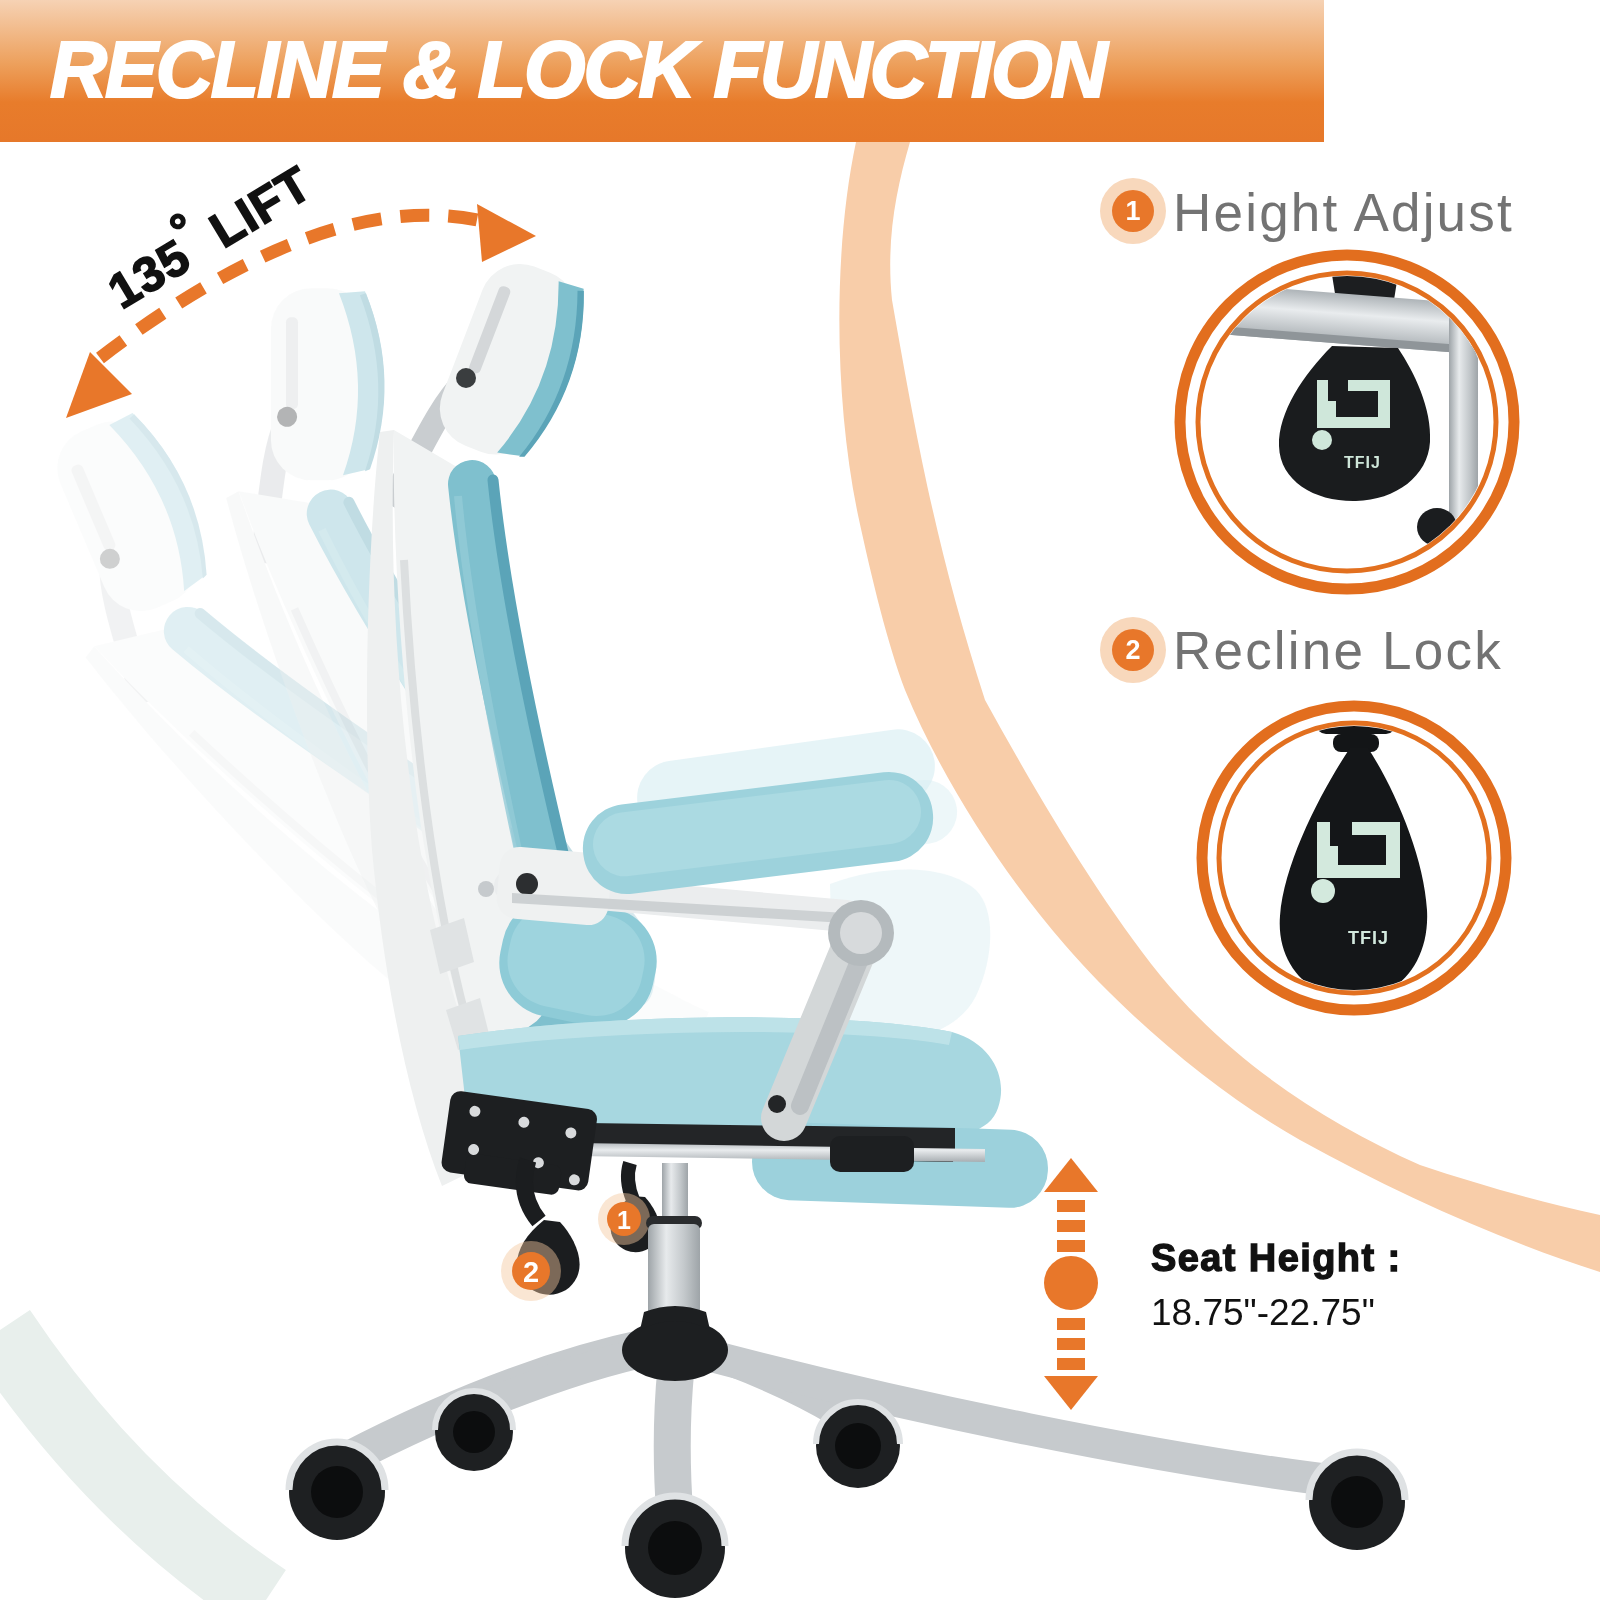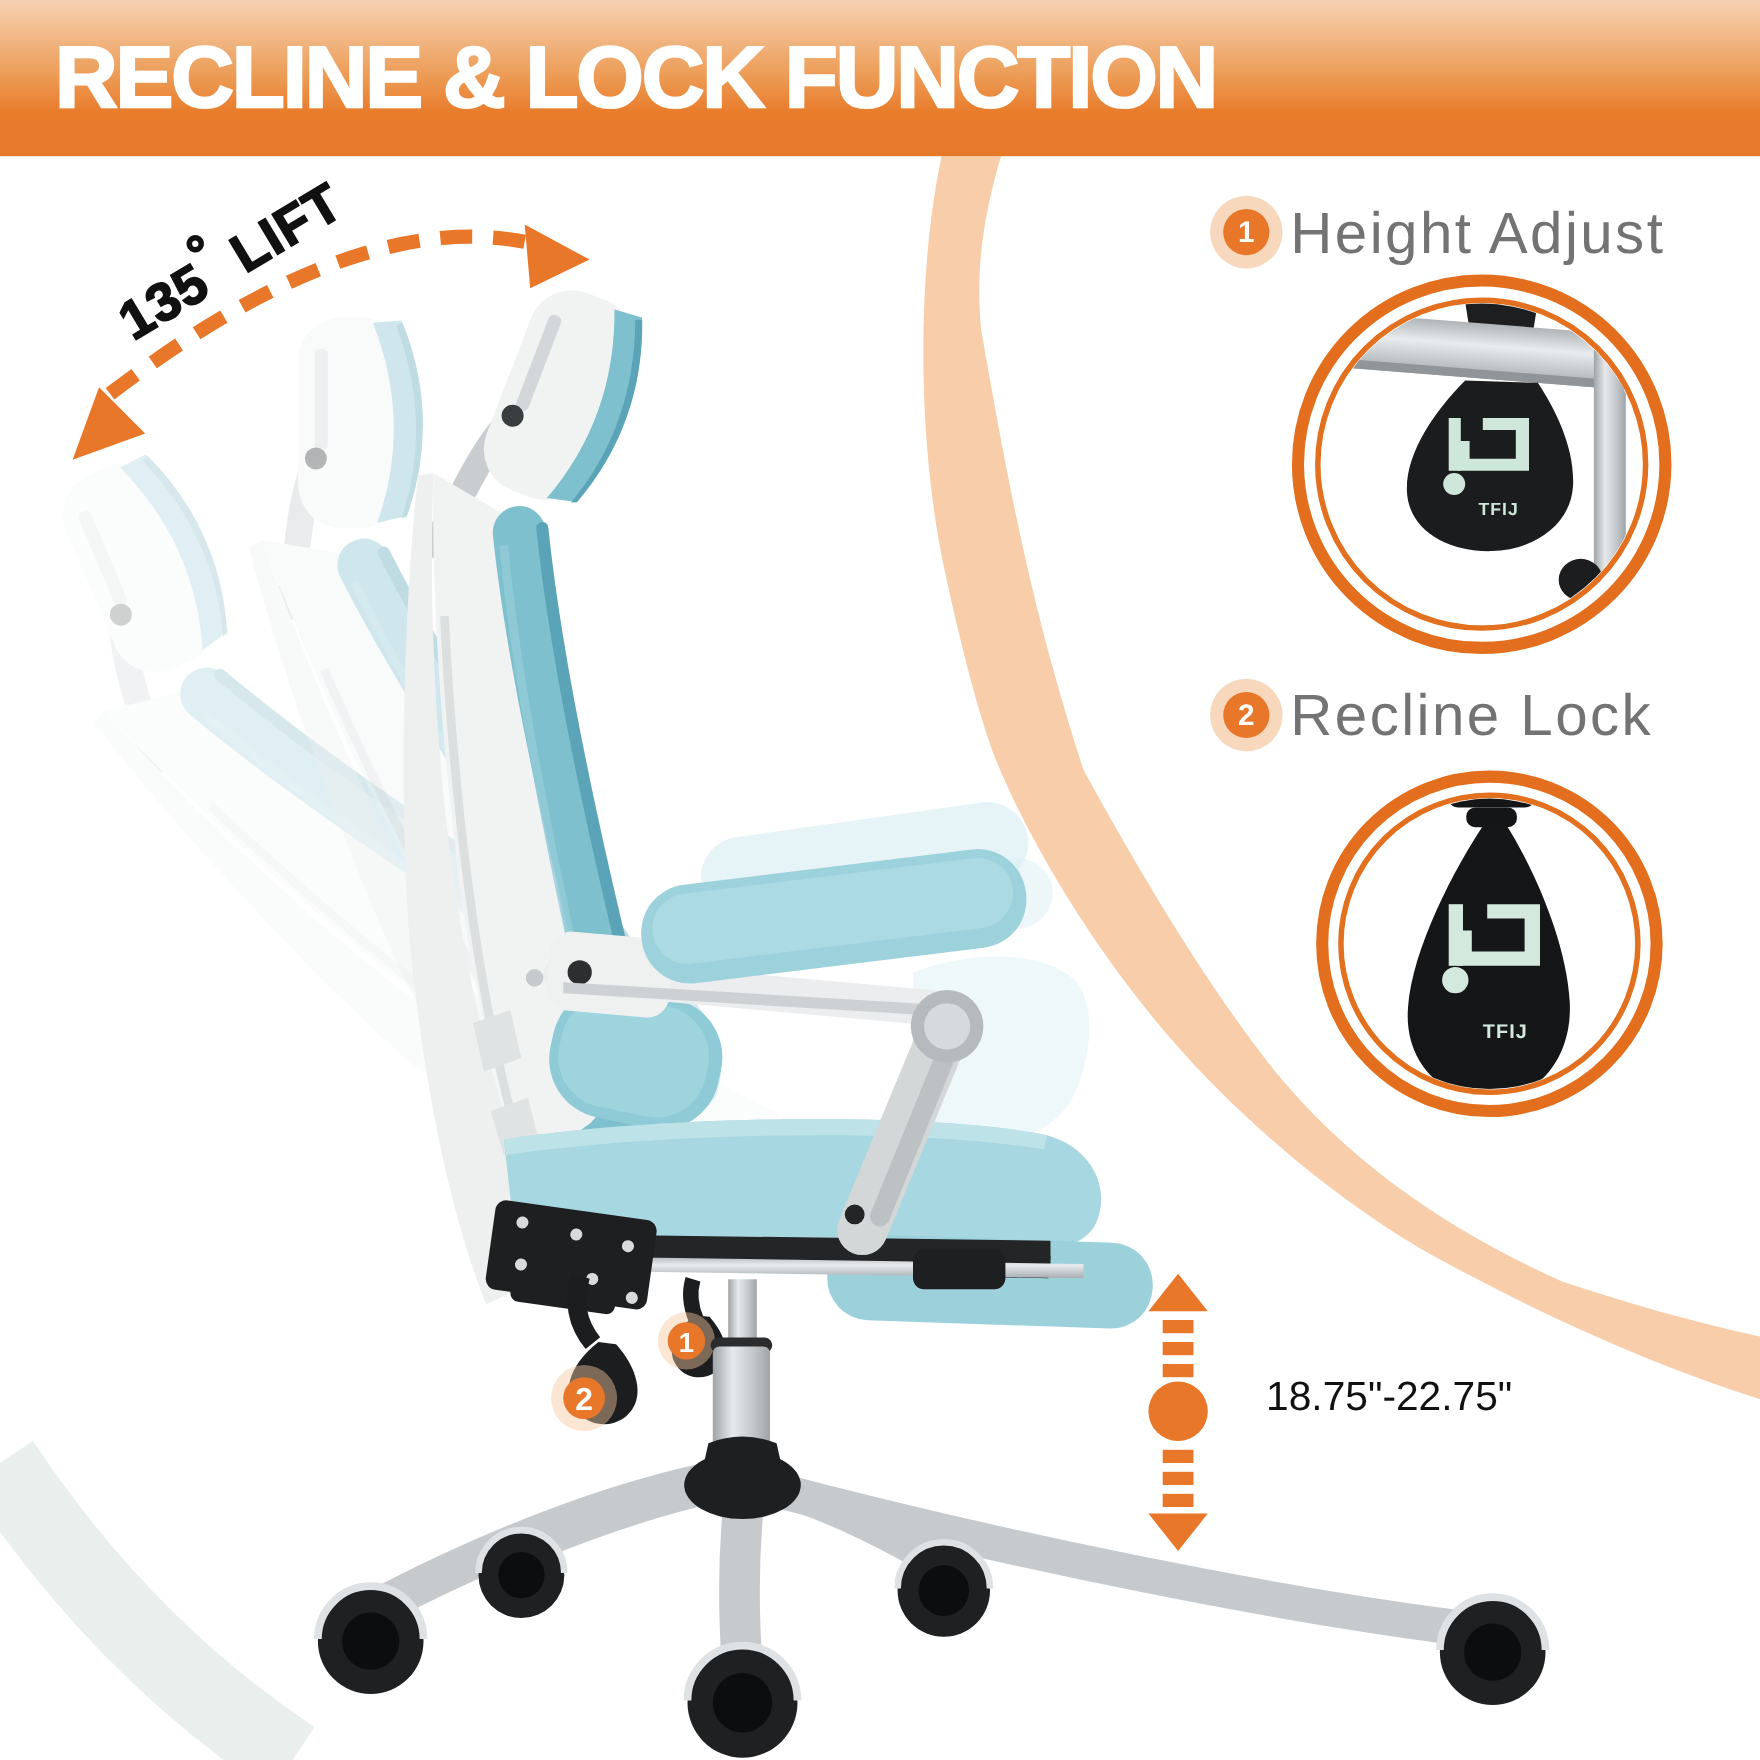--- a/index.html
+++ b/index.html
@@ -1,19 +1,19 @@
 <!DOCTYPE html>
 <html><head>
 <meta charset="utf-8">
 <style>
   html,body{margin:0;padding:0;}
   body{width:1600px;height:1600px;position:relative;background:#ffffff;overflow:hidden;
        font-family:"Liberation Sans", sans-serif;}
-  #banner{position:absolute;left:0;top:0;width:1600px;height:142px;
-    background:linear-gradient(180deg,#f6d2b4 0%,#eda05c 45%,#e87c2b 72%,#e6782a 100%);}
+  #banner{position:absolute;left:0;top:0;width:1324px;height:142px;
+    background:linear-gradient(180deg,#f6d2b4 0%,#eda05c 45%,#e87c2b 72%,#e6782a 100%);font-style:italic;}
   #banner h1{margin:0;position:absolute;left:50px;top:24px;font-size:79px;font-weight:bold;
     color:#ffffff;letter-spacing:-2px;white-space:nowrap;-webkit-text-stroke:2.2px #ffffff;}
   .rowlab{position:absolute;color:#737373;white-space:nowrap;font-size:53px;letter-spacing:2.2px;}
   #lab1{left:1173px;top:182px;}
   #lab2{left:1173px;top:620px;}
   .badge{position:absolute;width:66px;height:66px;border-radius:50%;background:#f8d8bc;}
   .badge b{position:absolute;left:12px;top:12px;width:42px;height:42px;border-radius:50%;
     background:#e8772a;color:#fff;font-size:27px;text-align:center;line-height:42px;}
   #bdg1{left:1100px;top:178px;}
   #bdg2{left:1100px;top:617px;}
@@ -264,14 +264,15 @@
 <div id="lift135">135<span class="deg">°</span> LIFT</div>
 <div class="badge" id="bdg1">
     <b>1</b>
   </div>
 <div class="rowlab" id="lab1">Height Adjust</div>
 <div class="badge" id="bdg2">
     <b>2</b>
   </div>
 <div class="rowlab" id="lab2">Recline Lock</div>
 <div id="seatlab">
+    <div class="l1">Seat Height :</div>
     <div class="l2">18.75"-22.75"</div>
   </div>
 
 </body></html>

